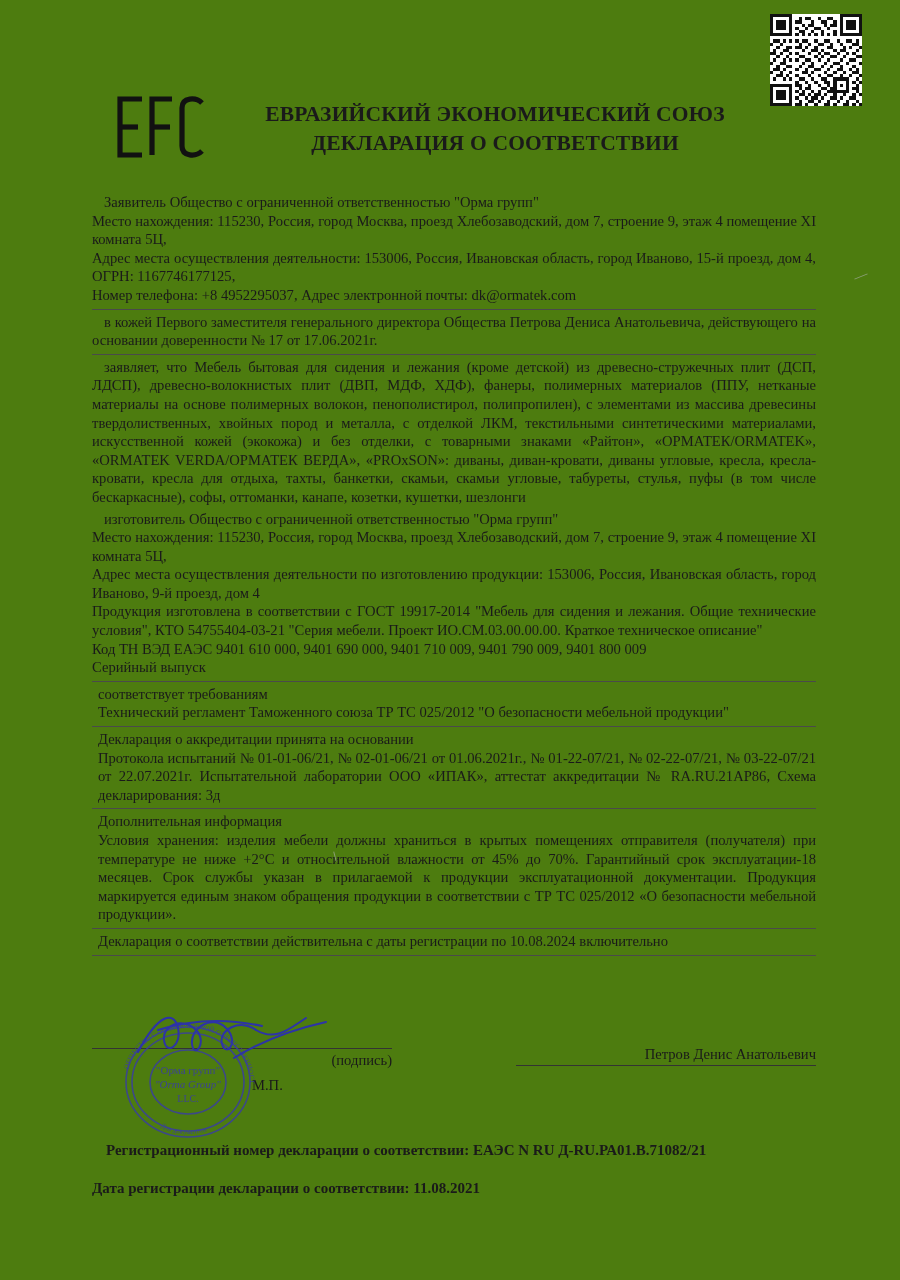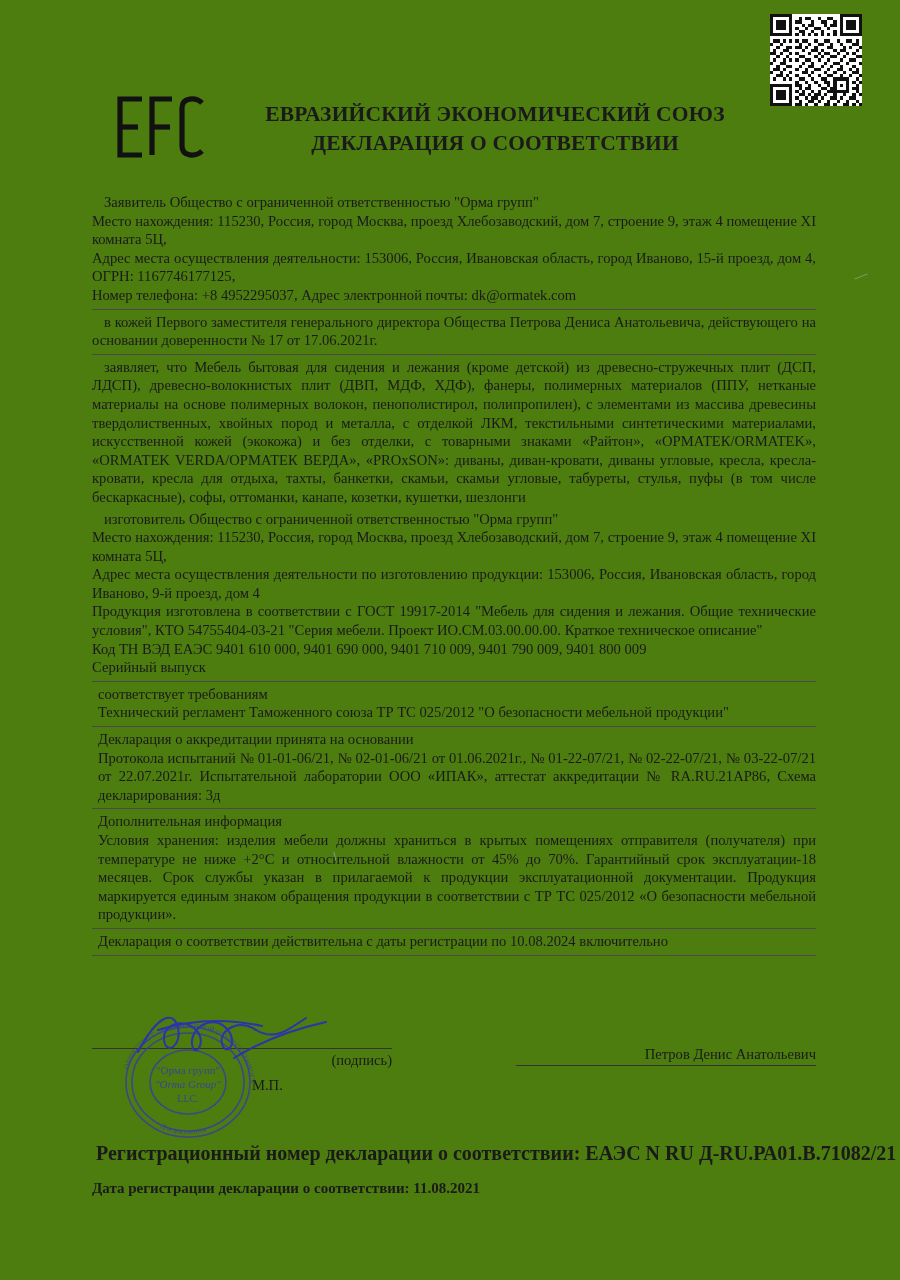--- a/index.html
+++ b/index.html
@@ -103,24 +103,24 @@
     margin-bottom: 3px;
   }
   .mp {
     margin-top: 8px;
     padding-left: 160px;
     font-size: 14.6px;
   }
 
   .reg-no {
     position: absolute;
-    left: 96px;
+    left: 106px;
     top: 1142px;
     font-weight: bold;
-    font-size: 20px;
+    font-size: 15px;
   }
   .reg-date {
     position: absolute;
     left: 92px;
     top: 1180px;
     font-weight: bold;
     font-size: 15px;
   }
 
   

